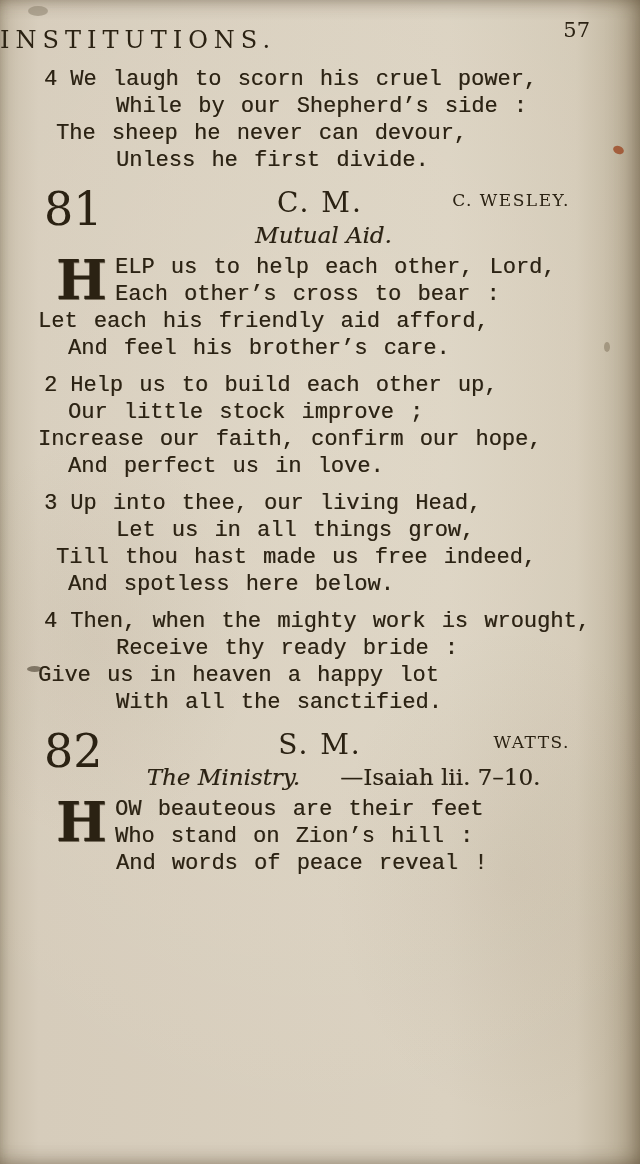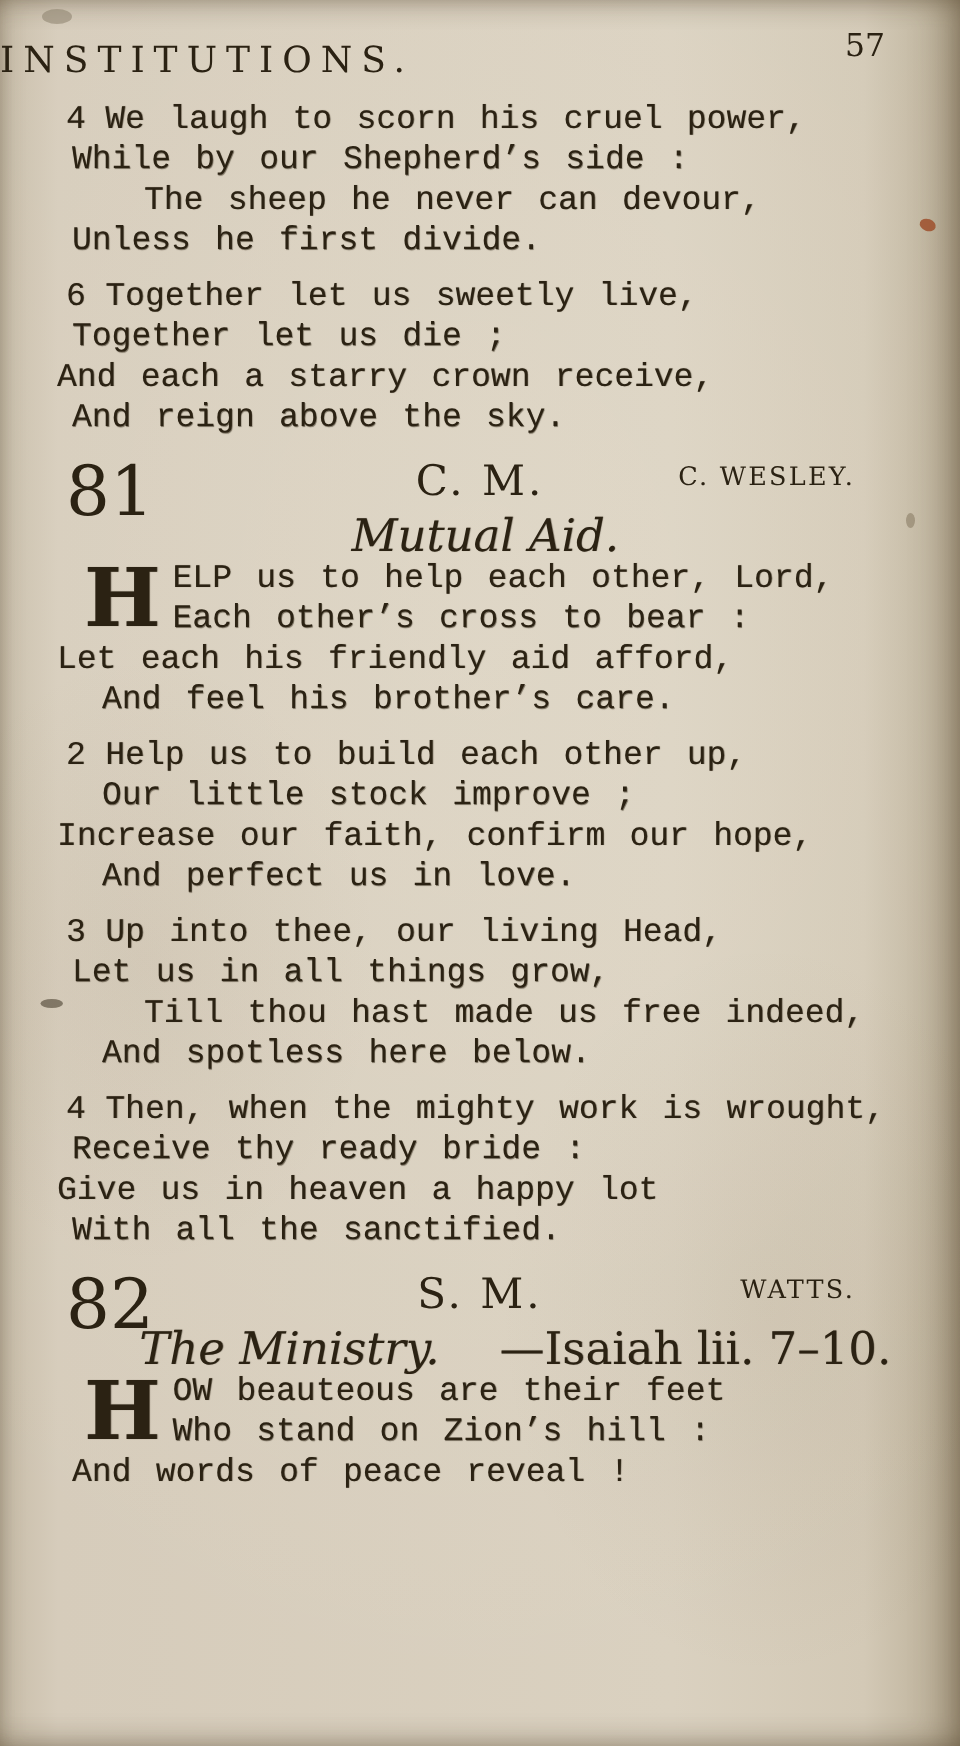--- a/index.html
+++ b/index.html
@@ -28,38 +28,38 @@
 
   
   .vl {
     font-size:22px; line-height:27px; white-space:nowrap; word-spacing:3px;
     text-shadow:0.4px 0.4px 0.5px rgba(43,34,19,.55);
     font-family:Liberation Mono, monospace;
   }
   .stanza { margin-bottom:10px; }
   .snum { display:inline-block; margin-right:13px; }
   .inA { padding-left:44px; }   
-  .inB { padding-left:48px; }   
-  .inC { padding-left:56px;margin-left:40px; }   
+  .inB { padding-left:116px; }   
+  .inC { padding-left:56px; }   
   .inD { padding-left:38px; }   
   .inE { padding-left:68px; }   
 
   
   .dcwrap { padding-left:56px; overflow:hidden; }
   .dropcap {
     float:left; font-size:54px; line-height:44px; padding:4px 8px 0 0;
     font-weight:bold; text-shadow:0.5px 0.5px 0.6px rgba(43,34,19,.55);
   }
 
   
   .hymn-head { position:relative; height:62px; margin:2px 0 8px; }
   .hymn-number { position:absolute; left:44px; top:2px; font-size:46px; line-height:46px; }
   .meter-line { text-align:center; font-size:28px; letter-spacing:2px; padding-top:2px; }
   .hymn-author { position:absolute; right:70px; top:6px; font-size:17px; font-weight:normal; letter-spacing:1.5px; }
-  .hymn-title { text-align:center; font-style:italic; font-size:30px; margin-top:3px;
+  .hymn-title { text-align:center; font-style:italic; font-size:23px; margin-top:3px;
                 text-shadow:0.4px 0.4px 0.5px rgba(43,34,19,.45);padding-left:47px; }
   .hymn-title .ref { font-style:normal;margin-left:40px; }
 
   
   .speck { position:absolute; border-radius:50%; pointer-events:none; }
   .speck-corner { left:28px; top:6px; width:20px; height:10px; background:#8a7f6c; opacity:.55; }
   .speck-red { right:16px; top:146px; width:11px; height:8px; background:#9e4f2b; opacity:.85; transform:rotate(20deg); }
   .speck-mid { right:30px; top:342px; width:6px; height:10px; background:#6b5d44; opacity:.4; }
   .speck-dash { left:27px; top:666px; width:15px; height:6px; background:#4a3f2e; opacity:.6; }
 </style>
@@ -79,26 +79,20 @@
   </header>
 
   <section class="stanza">
     <div class="vl inA"><span class="snum">4</span><span>We laugh to scorn his cruel power,</span></div>
     <div class="vl inB">While by our Shepherd’s side :</div>
     <div class="vl inC">The sheep he never can devour,</div>
     <div class="vl inB">Unless he first divide.</div>
   </section>
 
 
-  <section class="stanza">
-    <div class="vl inA"><span class="snum">6</span><span>Together let us sweetly live,</span></div>
-    <div class="vl inB">Together let us die ;</div>
-    <div class="vl inD">And each a starry crown receive,</div>
-    <div class="vl inB">And reign above the sky.</div>
-  </section>
 
   <div class="hymn-head">
     <span class="hymn-number">81</span>
     <div class="meter-line">C. M.</div>
     <span class="hymn-author">C. WESLEY.</span>
     <div class="hymn-title"><span>Mutual Aid.</span><span class="ref"></span></div>
   </div>
 
   <section class="stanza">
     <div class="dcwrap">

